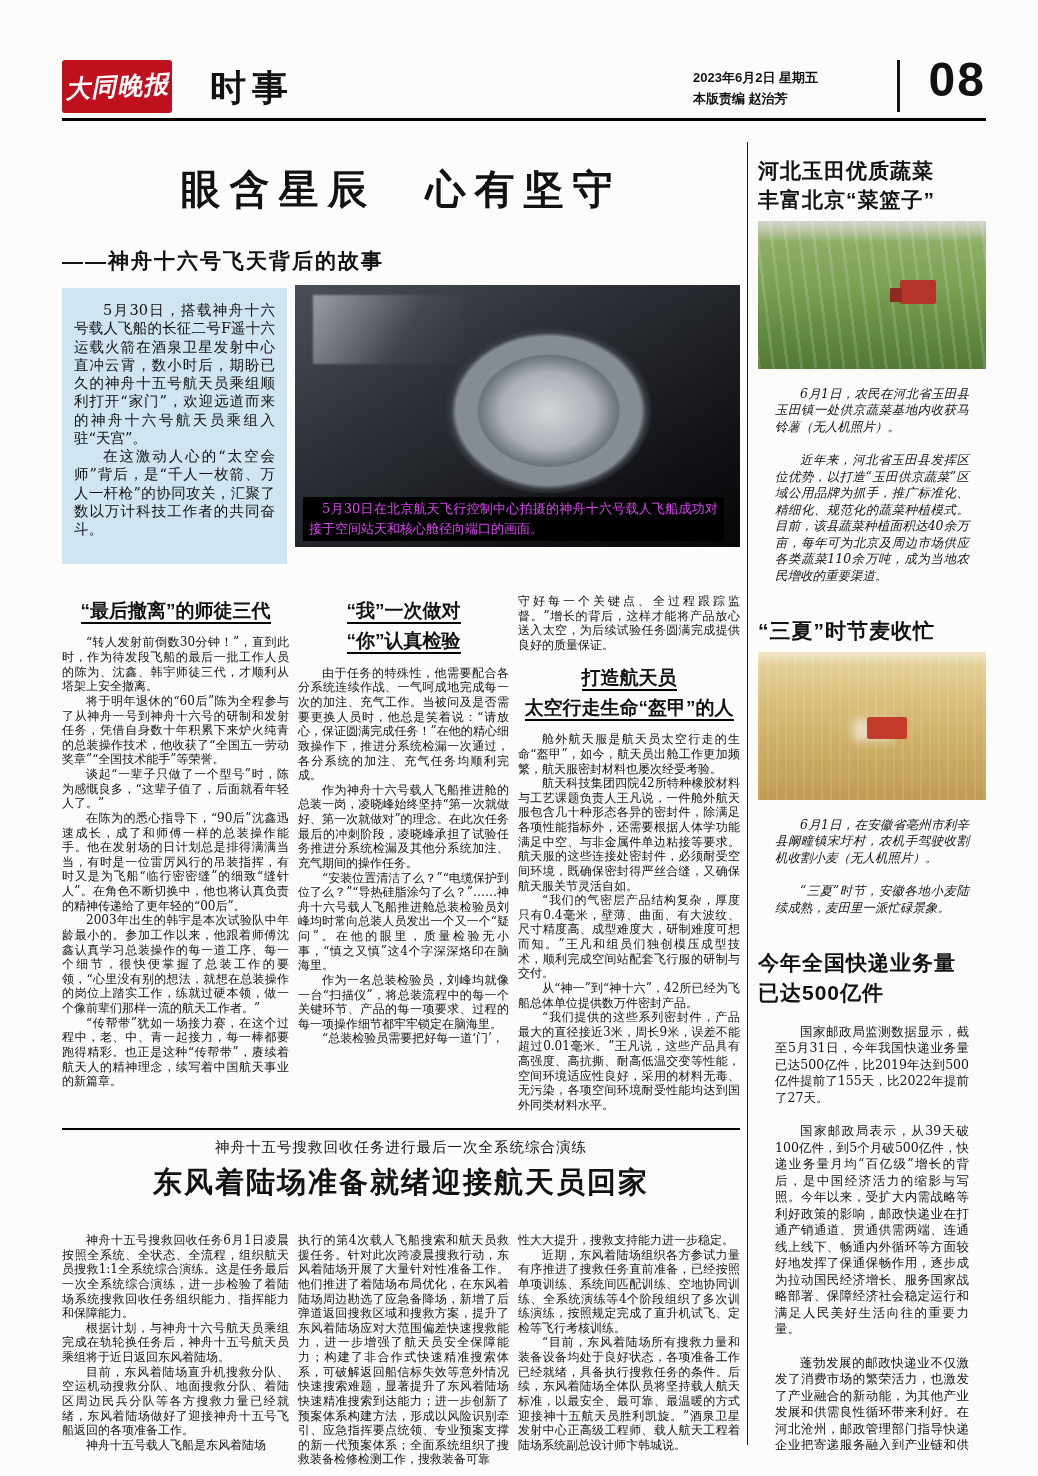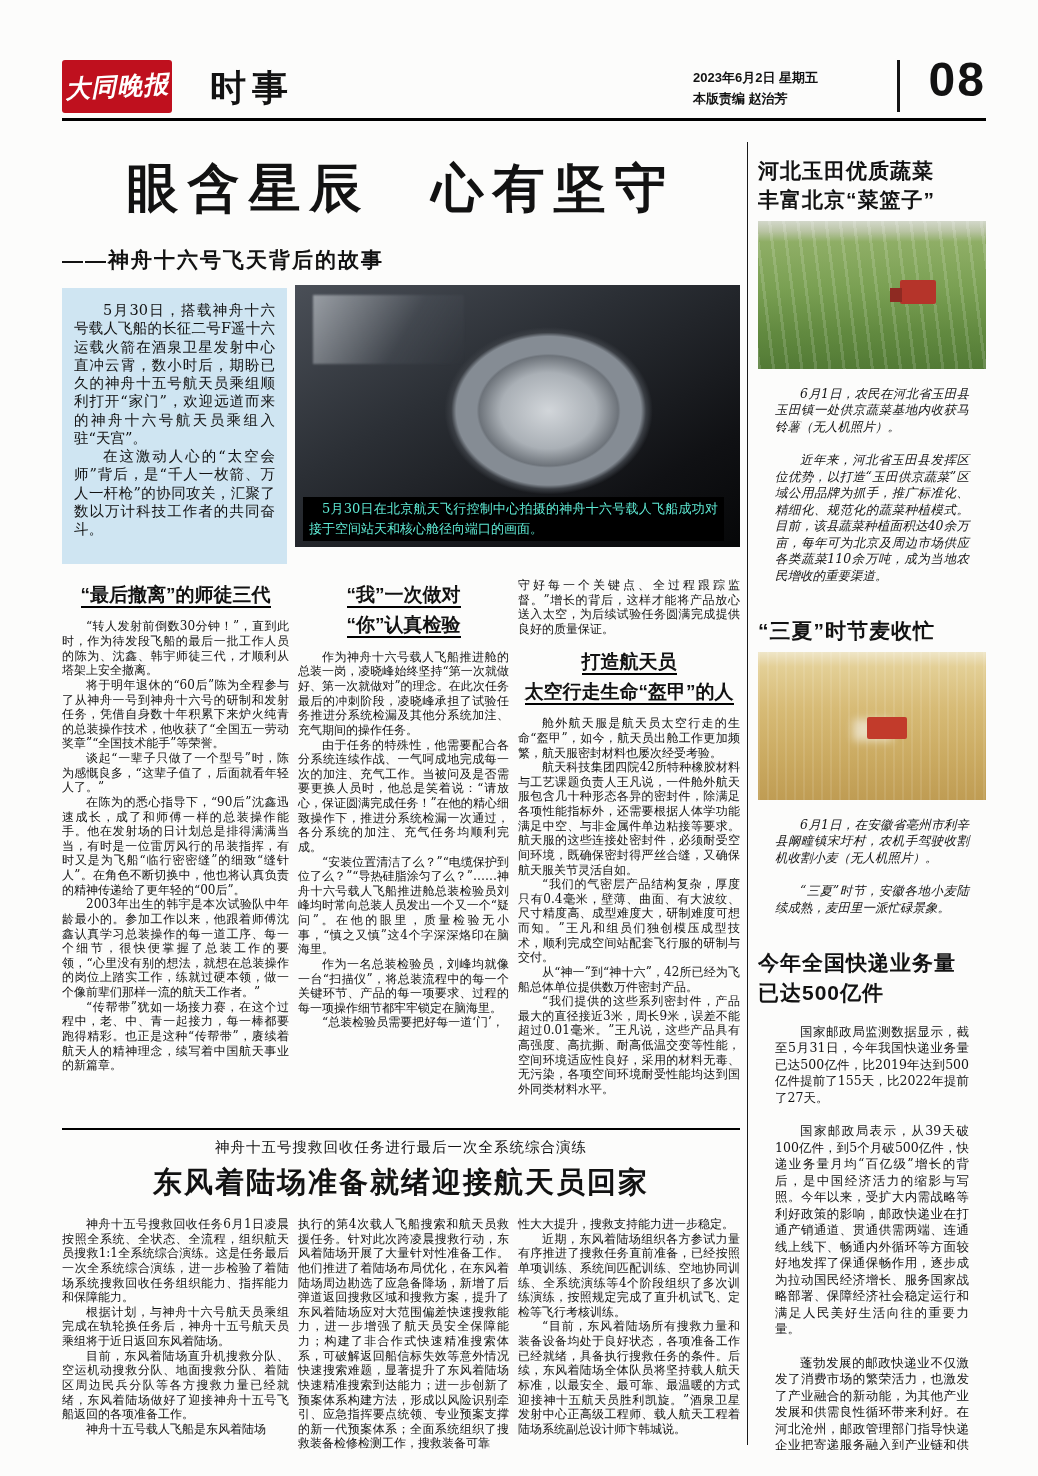--- a/index.html
+++ b/index.html
@@ -29,22 +29,22 @@
   .pagenum{
     position:absolute;right:0;top:-6px;font-family:"Liberation Sans",sans-serif;
     font-weight:900;font-size:48px;letter-spacing:2px;
   }
   .header-rule{position:absolute;top:118px;left:62px;width:924px;height:3px;background:#000;}
   .vdivider{position:absolute;left:747px;top:142px;width:1px;height:1303px;background:#1a1a1a;}
 
   
   .main{position:absolute;left:62px;top:140px;width:678px;height:1330px;}
   .main-headline{
-    margin:4px;padding-top:10px;text-align:center;font-family:"Liberation Sans",sans-serif;
-    font-weight:900;font-size:52px;letter-spacing:9px;white-space:nowrap;
+    margin:12px;padding-top:10px;text-align:center;font-family:"Liberation Sans",sans-serif;
+    font-weight:900;font-size:40px;letter-spacing:9px;white-space:nowrap;
   }
   .main-subtitle{
     margin:0;padding-top:18px;text-align:left;font-family:"Liberation Sans",sans-serif;
     font-weight:bold;font-size:21px;letter-spacing:2px;
   }
   .lead-box{
     position:absolute;left:0;top:148px;width:201px;height:250px;padding:13px 12px;
     background:#cfe5f2;font-size:14.5px;line-height:1.26;text-align:justify;
   }
   .lead-box p{margin:0;text-indent:2em;}
@@ -54,28 +54,28 @@
       radial-gradient(ellipse 120px 95px at 57% 48%, #d2d6da 0%, #aab0b6 40%, #6d737a 58%, rgba(0,0,0,0) 60%),
       radial-gradient(ellipse 168px 135px at 57% 48%, #858c94 0%, #858c94 55%, #3a3e44 58%, rgba(0,0,0,0) 62%),
       linear-gradient(150deg, #4a4f57 0%, #2b2f35 38%, #101114 78%, #060708 100%);
   }
   .photo .glint{
     position:absolute;left:4%;top:4%;width:34%;height:26%;
     background:linear-gradient(120deg, rgba(220,225,230,.55), rgba(120,128,138,.15) 60%, rgba(0,0,0,0));
     filter:blur(1px);
   }
   .photo-caption{
-    position:absolute;left:8px;right:16px;bottom:6px;background:#000;color:#5eead4;
+    position:absolute;left:8px;right:16px;bottom:6px;background:#000;color:#d946ef;
     font-size:13px;line-height:1.55;padding:2px 6px;text-indent:1em;text-align:justify;
   }
   .columns{
     position:absolute;left:0;top:438px;width:678px;height:546px;overflow:hidden;
     display:flex;gap:9px;
   }
-  .ncol{font-size:12px;line-height:1.22;text-align:justify;}
+  .ncol{font-size:12px;line-height:1.22;text-align:justify;margin-top:16px;}
   .ncol p{margin:0;text-indent:2em;}
   .ncol p.noindent{text-indent:0;}
   .c1{width:227px;} .c2{width:211px;} .c3{width:222px;}
   .col-head{
     margin:2px 0 9px;text-align:center;font-family:"Liberation Sans",sans-serif;
     font-weight:bold;font-size:19px;line-height:1.6;
   }
   .col-head .u{border-bottom:2px solid #000;padding-bottom:1px;}
   .col-head.mid{margin-top:10px;}
   .main-divider{position:absolute;left:0;top:988px;width:678px;height:2px;background:#000;}
@@ -162,22 +162,22 @@
       <p>谈起“一辈子只做了一个型号”时，陈为感慨良多，“这辈子值了，后面就看年轻人了。”</p>
       <p>在陈为的悉心指导下，“90后”沈鑫迅速成长，成了和师傅一样的总装操作能手。他在发射场的日计划总是排得满满当当，有时是一位雷厉风行的吊装指挥，有时又是为飞船“临行密密缝”的细致“缝针人”。在角色不断切换中，他也将认真负责的精神传递给了更年轻的“00后”。</p>
       <p>2003年出生的韩宇是本次试验队中年龄最小的。参加工作以来，他跟着师傅沈鑫认真学习总装操作的每一道工序、每一个细节，很快便掌握了总装工作的要领，“心里没有别的想法，就想在总装操作的岗位上踏实工作，练就过硬本领，做一个像前辈们那样一流的航天工作者。”</p>
       <p>“传帮带”犹如一场接力赛，在这个过程中，老、中、青一起接力，每一棒都要跑得精彩。也正是这种“传帮带”，赓续着航天人的精神理念，续写着中国航天事业的新篇章。</p>
     </div>
     <div class="ncol c2">
       <h3 class="col-head">
         <span class="u">“我”一次做对</span><br>
         <span class="u">“你”认真检验</span>
       </h3>
+      <p>由于任务的特殊性，他需要配合各分系统连续作战、一气呵成地完成每一次的加注、充气工作。当被问及是否需要更换人员时，他总是笑着说：“请放心，保证圆满完成任务！”在他的精心细致操作下，推进分系统检漏一次通过，各分系统的加注、充气任务均顺利完成。</p>
       <p>作为神舟十六号载人飞船推进舱的总装一岗，凌晓峰始终坚持“第一次就做好、第一次就做对”的理念。在此次任务最后的冲刺阶段，凌晓峰承担了试验任务推进分系统检漏及其他分系统加注、充气期间的操作任务。</p>
-      <p>由于任务的特殊性，他需要配合各分系统连续作战、一气呵成地完成每一次的加注、充气工作。当被问及是否需要更换人员时，他总是笑着说：“请放心，保证圆满完成任务！”在他的精心细致操作下，推进分系统检漏一次通过，各分系统的加注、充气任务均顺利完成。</p>
       <p>“安装位置清洁了么？”“电缆保护到位了么？”“导热硅脂涂匀了么？”……神舟十六号载人飞船推进舱总装检验员刘峰均时常向总装人员发出一个又一个“疑问”。在他的眼里，质量检验无小事，“慎之又慎”这4个字深深烙印在脑海里。</p>
       <p>作为一名总装检验员，刘峰均就像一台“扫描仪”，将总装流程中的每一个关键环节、产品的每一项要求、过程的每一项操作细节都牢牢锁定在脑海里。</p>
       <p>“总装检验员需要把好每一道‘门’，</p>
     </div>
     <div class="ncol c3">
       <p class="noindent">守好每一个关键点、全过程跟踪监督。”增长的背后，这样才能将产品放心送入太空，为后续试验任务圆满完成提供良好的质量保证。</p>
       <h3 class="col-head mid">
         <span class="u">打造航天员</span><br>
         <span class="u">太空行走生命“盔甲”的人</span>
       </h3>

